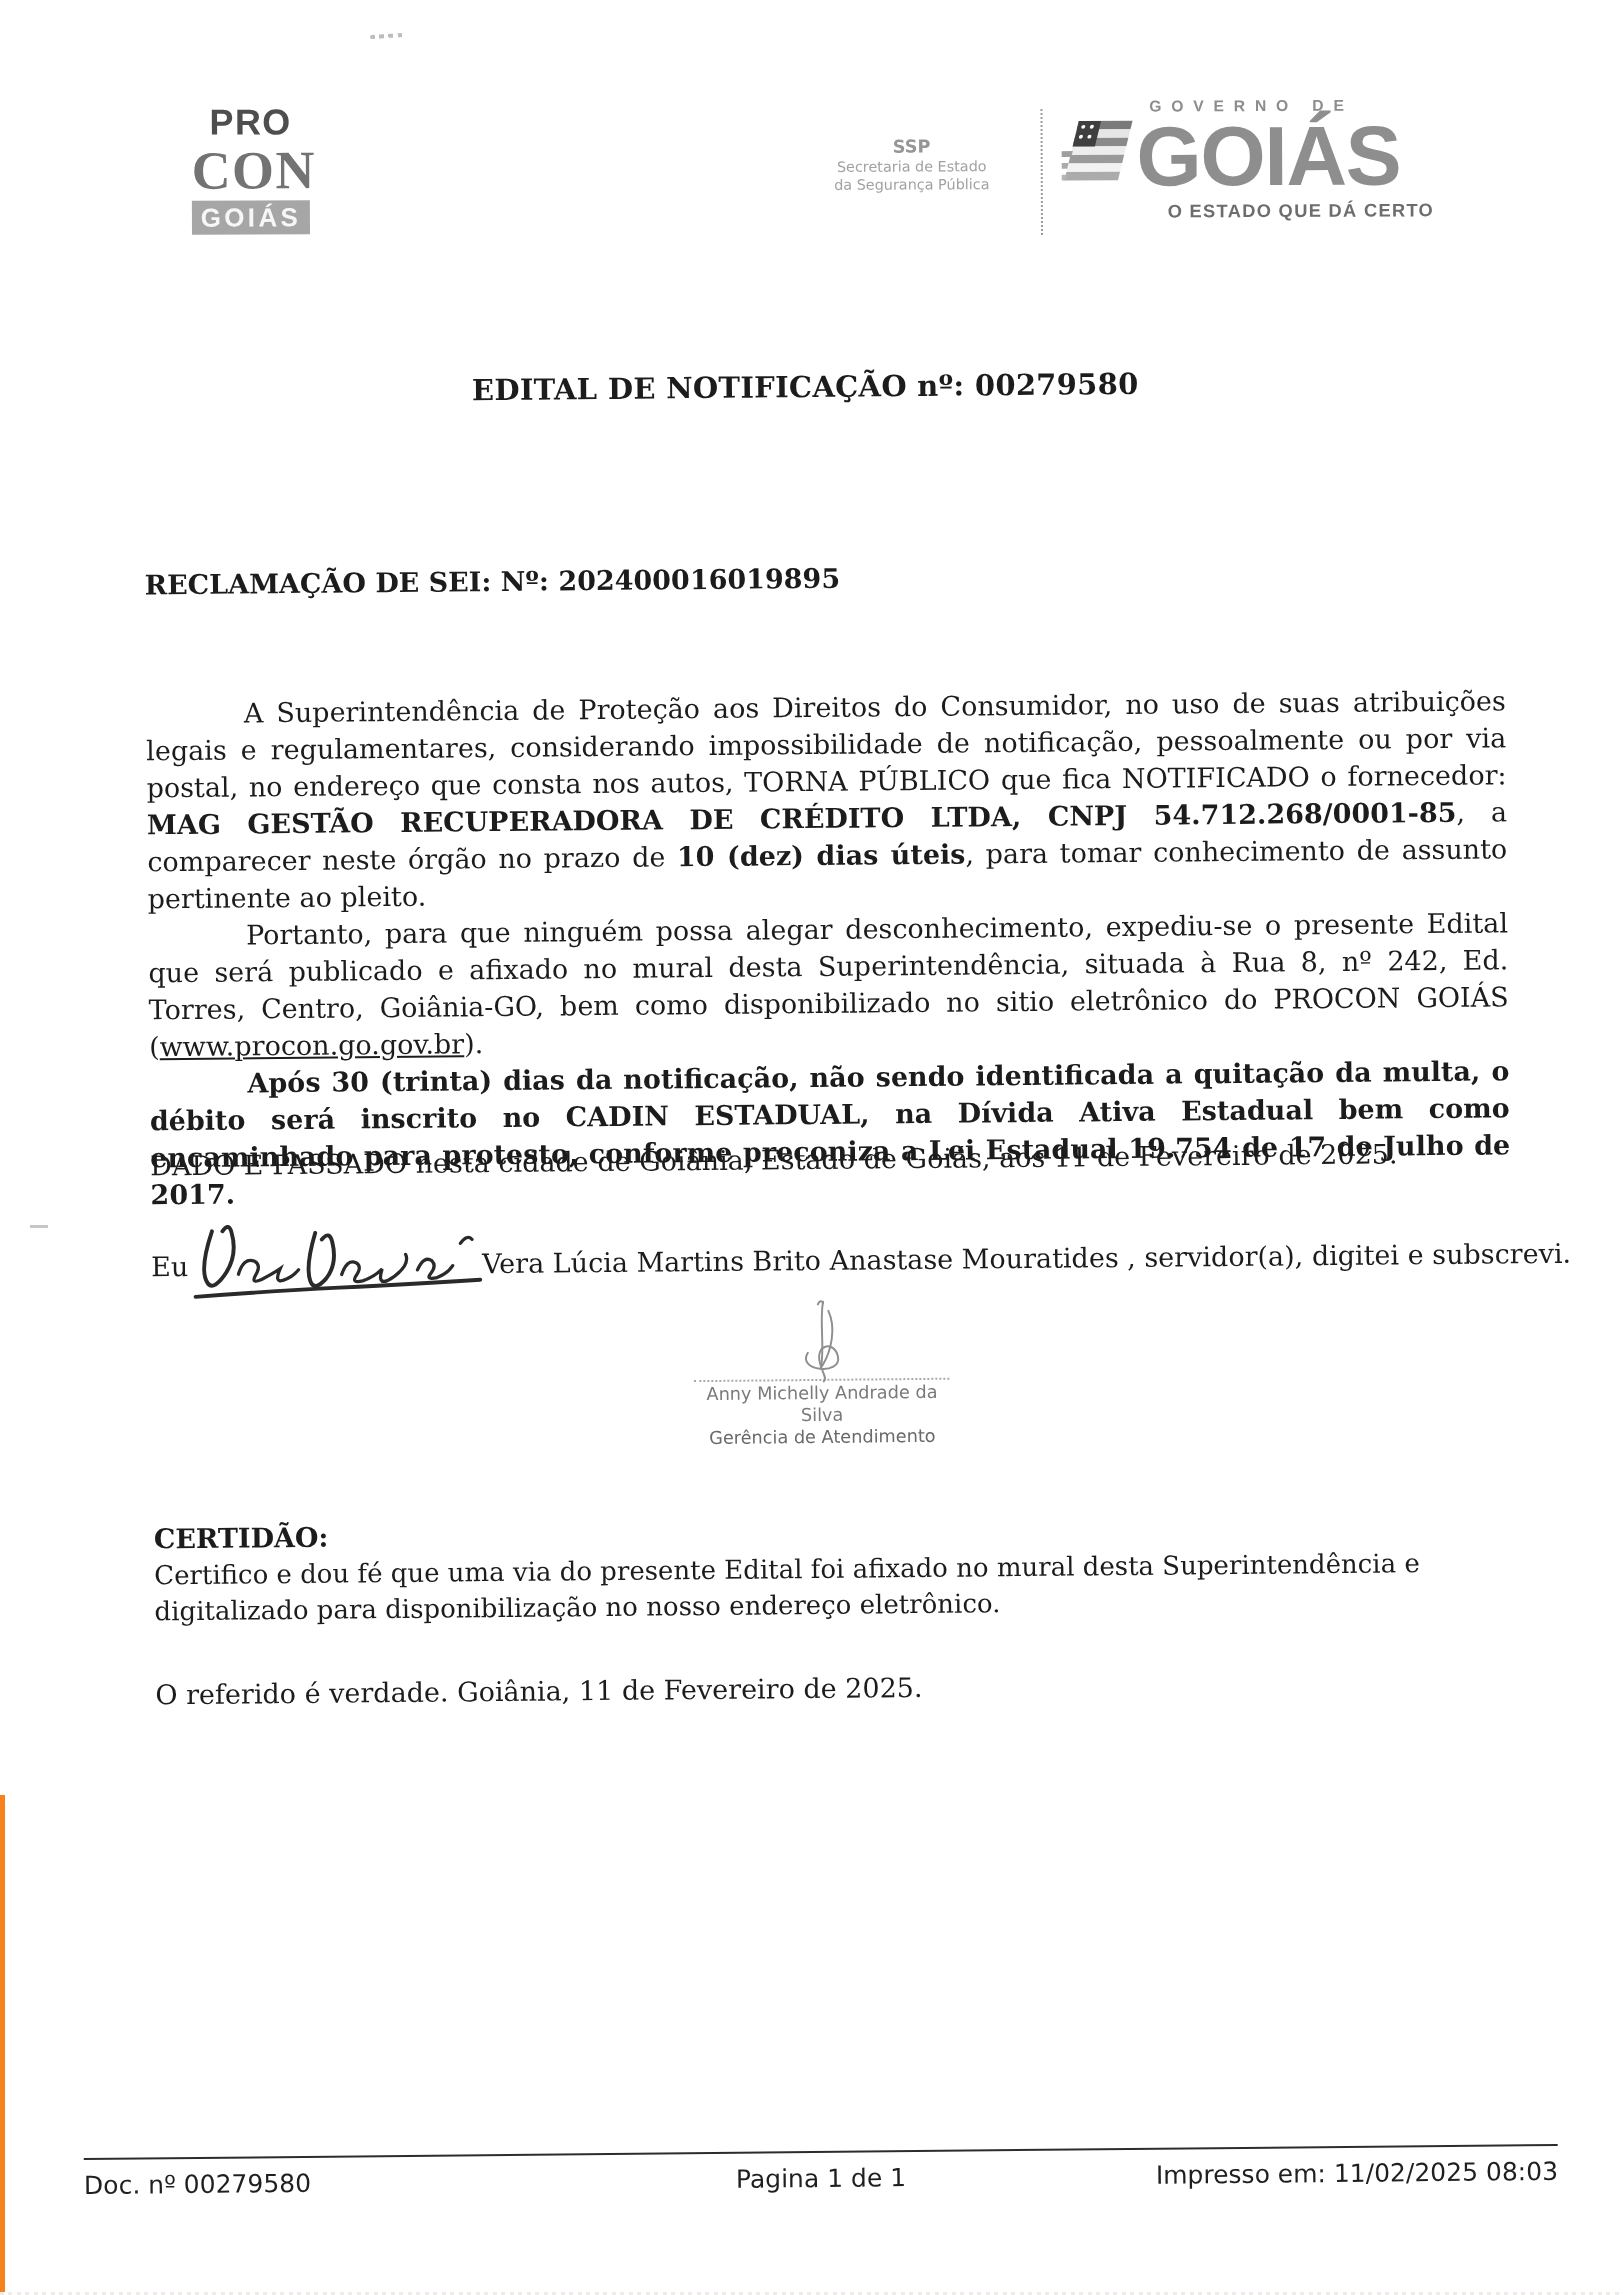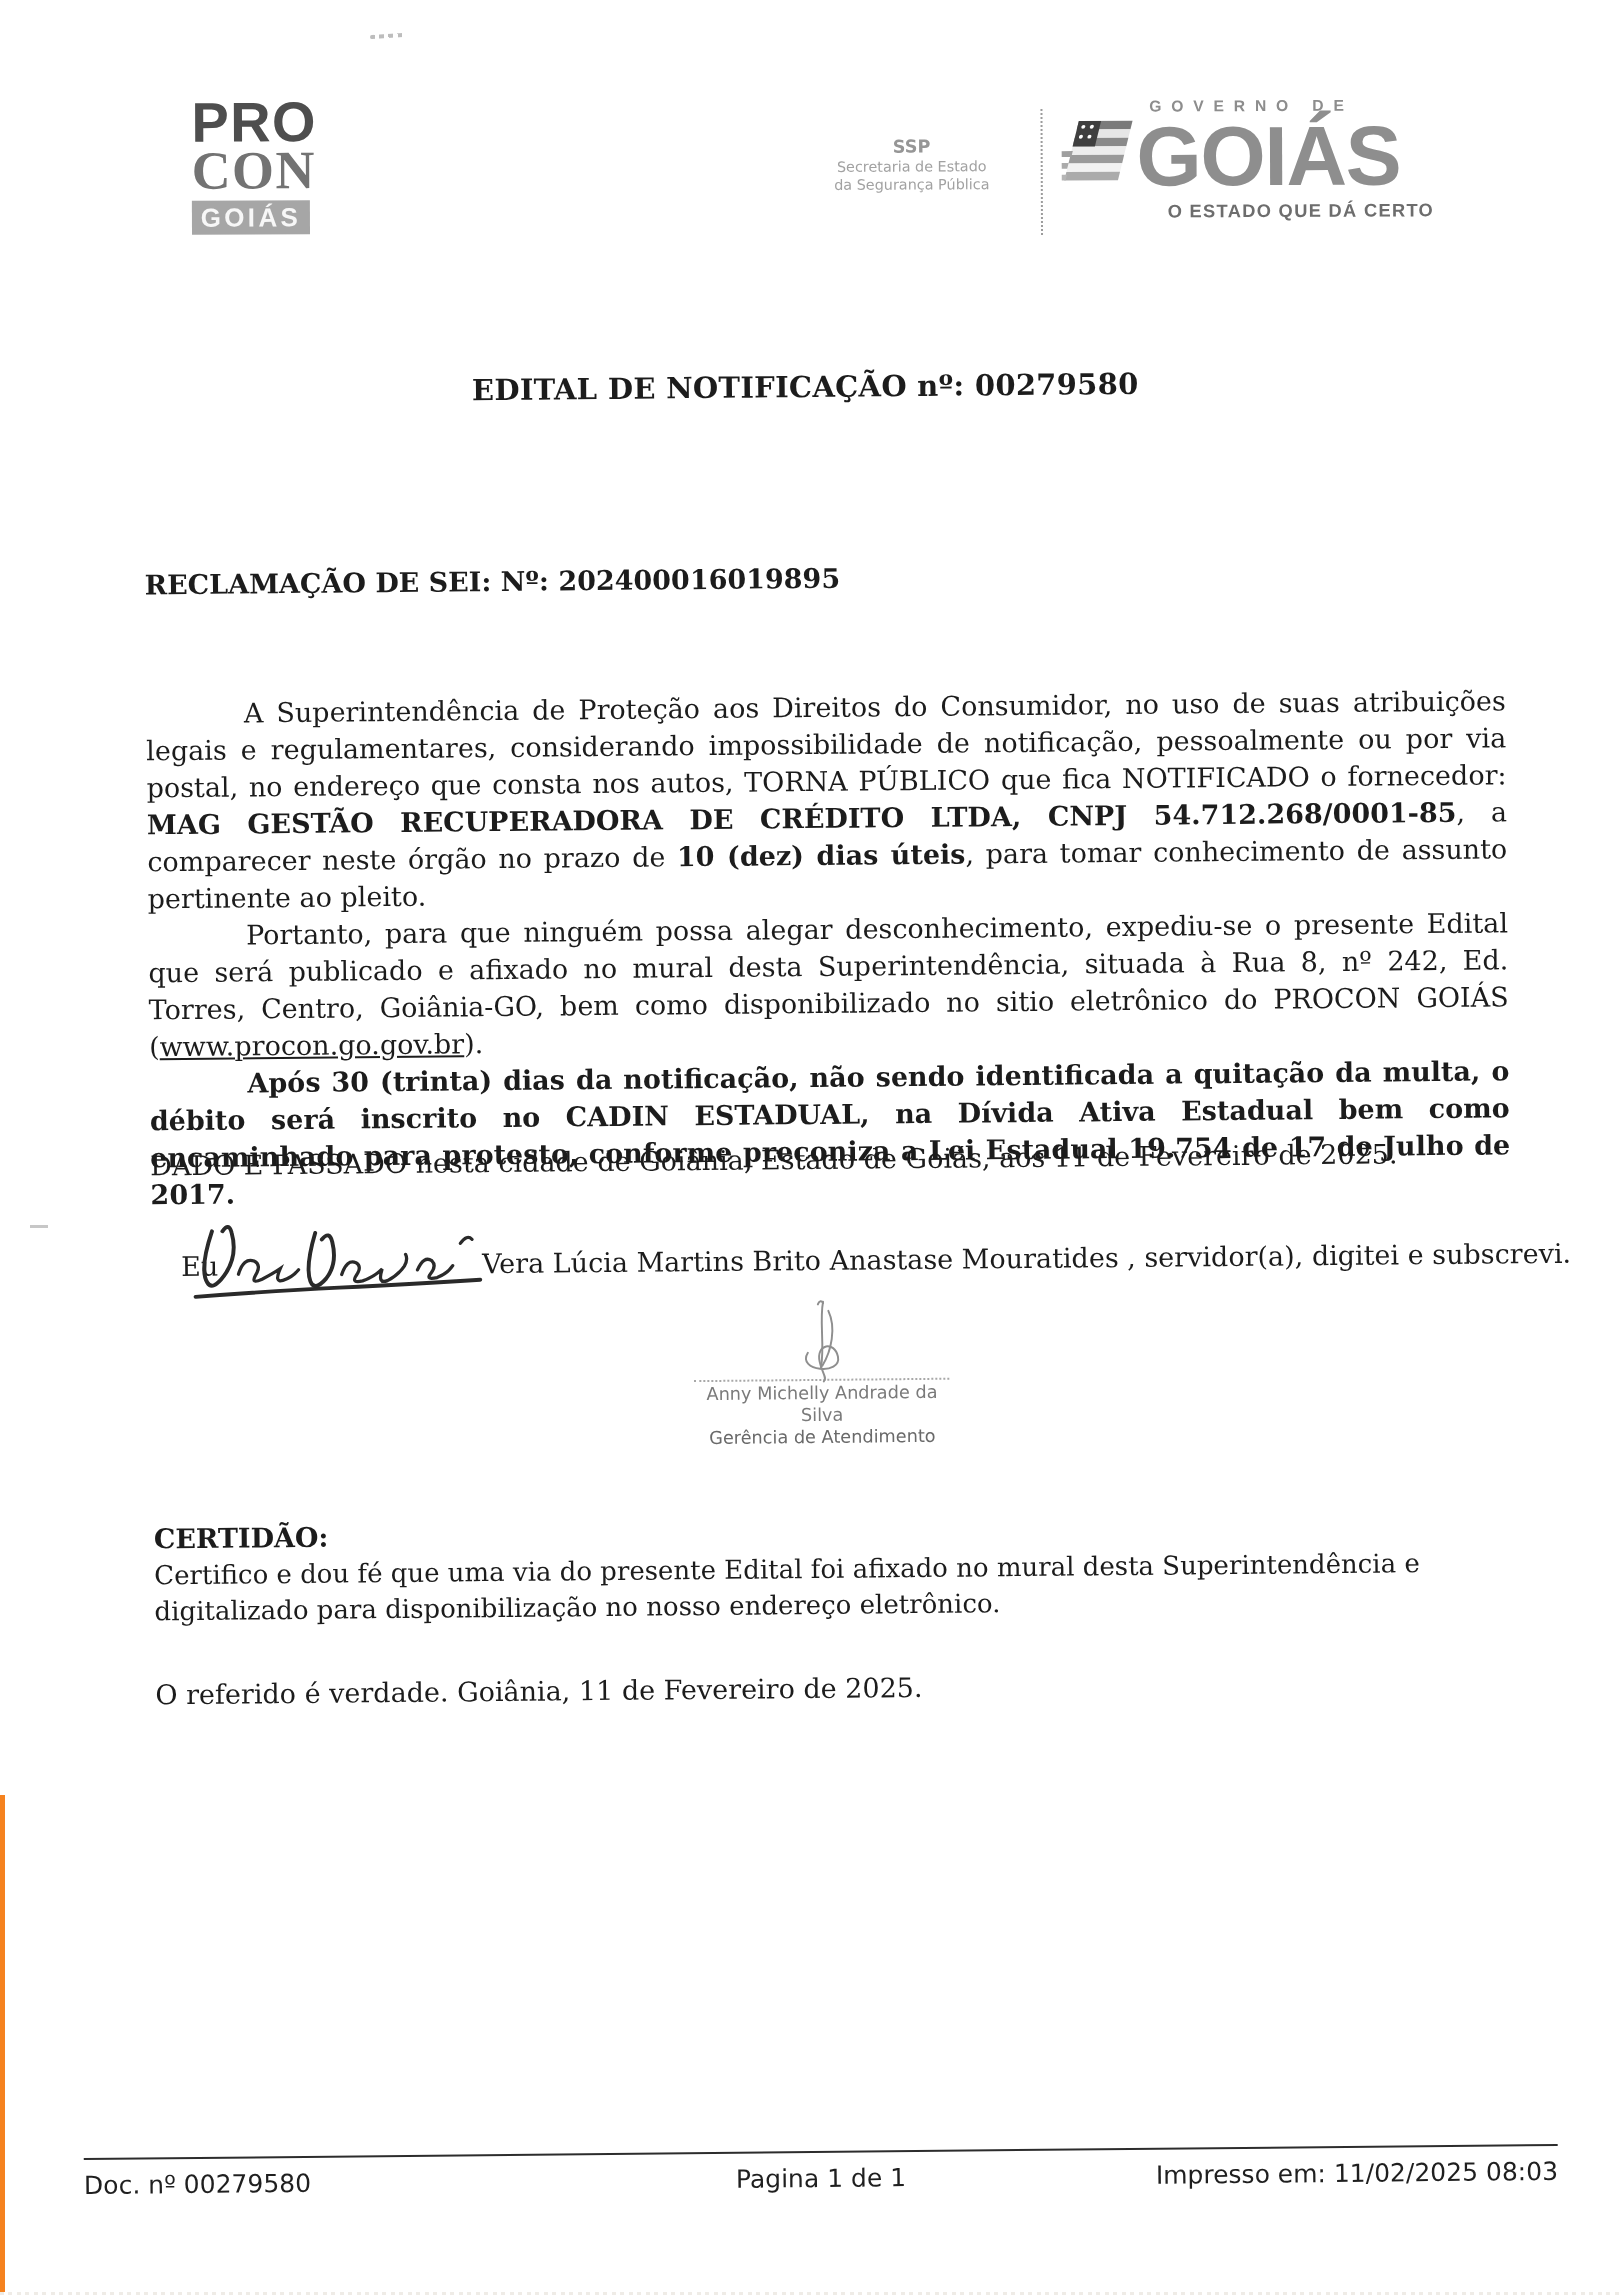--- a/index.html
+++ b/index.html
@@ -12,21 +12,21 @@
     font-family:"DejaVu Serif", serif;
     color:#1c1c1c;
   }
   
   .tilt{position:absolute;inset:0;transform:rotate(-0.55deg);transform-origin:50% 45%;}
   .tilt-header{position:absolute;inset:0;transform:rotate(-0.25deg);}
 
   
   .procon-logo{position:absolute;left:196px;top:96px;width:118px;text-align:center;
     font-family:"Liberation Sans", sans-serif;font-weight:bold;}
-  .procon-pro{font-size:56px;line-height:48px;color:#4e4e4e;letter-spacing:1.3px;}
+  .procon-pro{font-size:36px;line-height:48px;color:#4e4e4e;letter-spacing:1.3px;}
   .procon-con{font-size:54px;line-height:48px;color:#737373;letter-spacing:1.3px;font-family:Liberation Serif, serif;}
   .procon-goias-badge{margin-top:5.9px;background:#a6a6a6;color:#f7f7f7;
     font-size:26px;line-height:34px;letter-spacing:3.3px;}
 
   .ssp-block{position:absolute;left:831px;top:136px;width:170px;text-align:center;
     font-family:"DejaVu Sans", sans-serif;color:#a2a2a2;}
   .ssp-acronym{font-size:17.7px;font-weight:bold;color:#969696;line-height:22px;}
   .ssp-line{font-size:14.4px;line-height:18.3px;}
 
   .header-divider{position:absolute;left:1045px;top:110px;height:126px;width:0;
@@ -52,21 +52,21 @@
     font-size:27px;line-height:37px;text-align:justify;}
   .body-text p{margin:0;}
   .indent{text-indent:98px;}
   .mt8{margin-top:5.2px;} .mt14{margin-top:9.2px;}
   .b{font-weight:bold;}
   .u{text-decoration:underline;}
 
   .dado-line{position:absolute;left:149px;top:1144px;font-size:27px;}
 
   .eu-row{position:absolute;left:149px;top:1231px;width:1375px;font-size:27px;height:85px;}
-  .eu-prefix{position:absolute;left:0;top:14.4px;margin-left:30px;}
+  .eu-prefix{position:absolute;left:0;top:14.4px;}
   .signature-svg{position:absolute;left:36px;top:-25px;}
   .signer-text{position:absolute;left:331px;top:14.4px;white-space:nowrap;}
 
   
   .stamp{position:absolute;left:691px;top:1299px;width:255px;text-align:center;
     font-family:"DejaVu Sans", sans-serif;color:#6f6f6f;}
   .stamp-flourish{display:block;margin:0 auto -3.9px auto;}
   .stamp-divider{border-top:2px dotted #a8a8a8;width:100%;margin-bottom:1.3px;}
   .attendant-name{font-size:17.7px;line-height:22px;color:#7a7a7a;}
   .attendant-role{font-size:17.7px;line-height:22px;color:#6a6a6a;}

